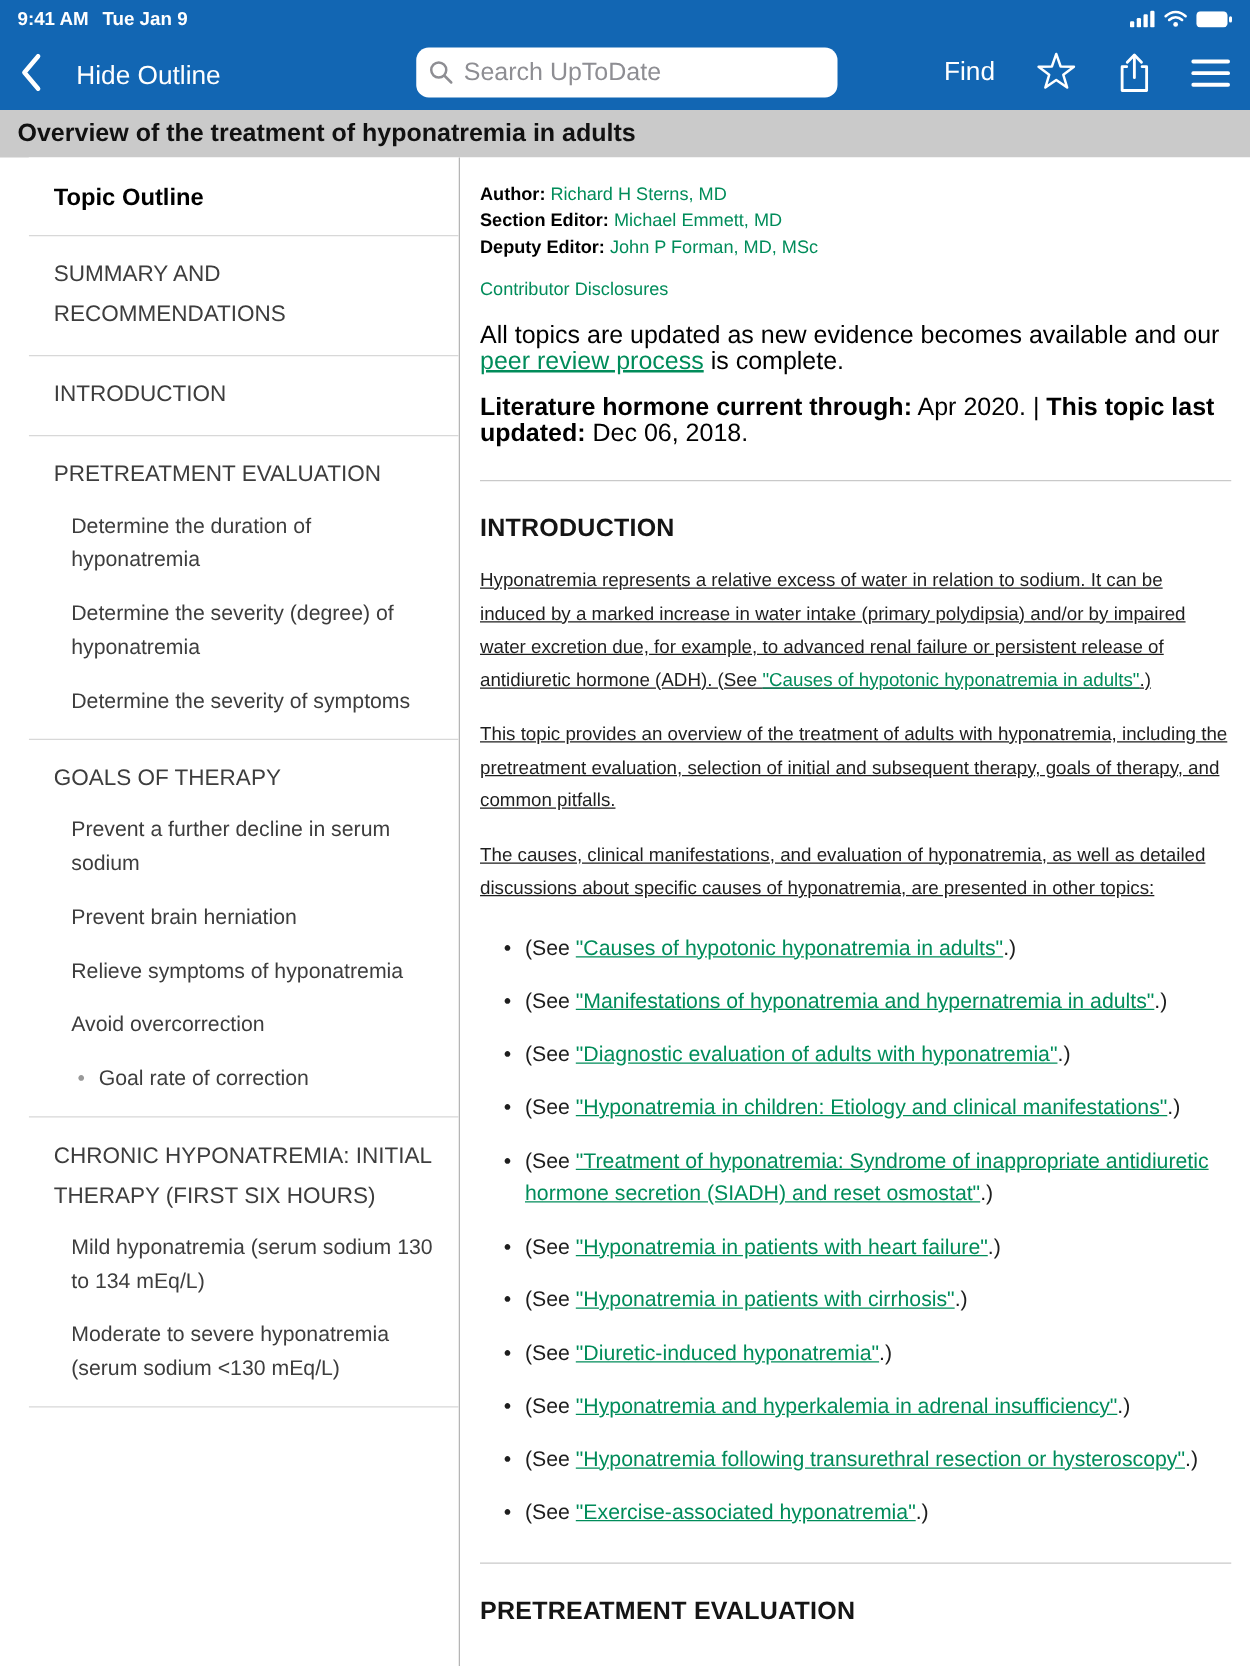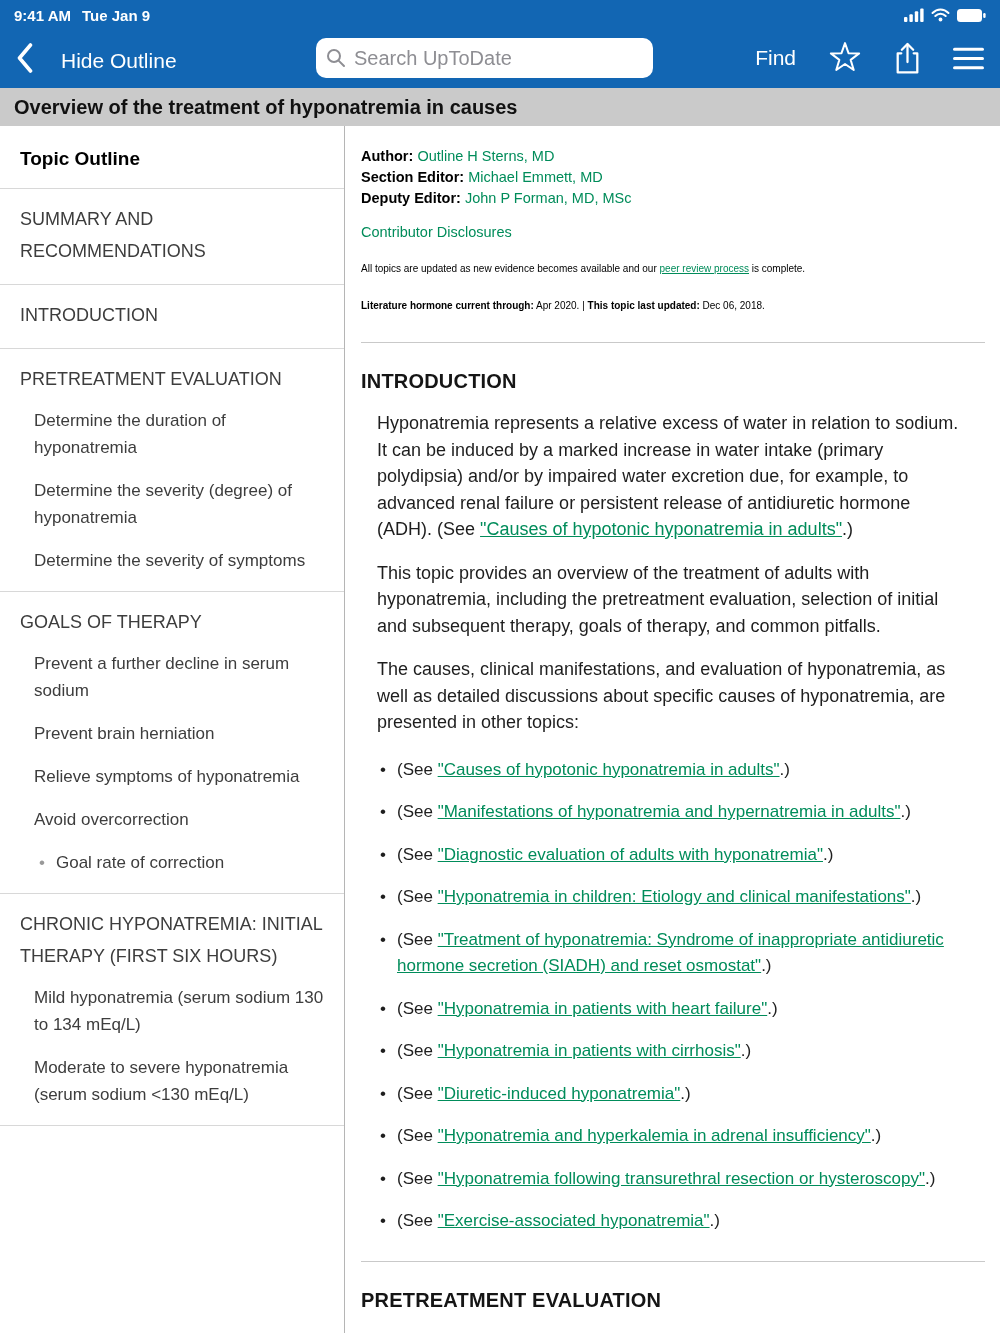--- a/index.html
+++ b/index.html
@@ -26,42 +26,42 @@
   .status-right{display:flex;gap:7px;align-items:center;}
   
   .nav-bar{
     height:60px;background:var(--blue);position:relative;display:flex;
     align-items:center;padding:0 16px;color:#fff;
   }
   .nav-left{display:flex;align-items:flex-end;gap:28px;}
   .back-btn{display:flex;align-items:center;cursor:pointer;}
   .hide-outline{font-size:21px;cursor:pointer;}
   .search-wrap{
-    position:absolute;left:316px;top:10px;width:337px;height:40px;
+    position:absolute;left:333px;top:10px;width:337px;height:40px;
     background:#fff;border-radius:10px;display:flex;align-items:center;
     padding:0 10px;gap:8px;
   }
   .search-input{
     border:none;outline:none;flex:1;font-size:20px;font-family:inherit;
     color:#333;background:transparent;padding:0;min-width:0;
   }
   .search-input::placeholder{color:#8e8e93;}
   .nav-right{margin-left:auto;display:flex;align-items:center;gap:32px;}
   .find-label{font-size:21px;cursor:pointer;}
   .nav-icon{display:flex;align-items:center;cursor:pointer;}
   
   .title-bar{
     height:38px;background:var(--graybar);display:flex;align-items:center;
     padding:0 14px;font-size:20px;font-weight:700;color:#111;
   }
   
   .content{display:flex;height:1207px;}
   .sidebar{
     width:345px;min-width:345px;border-right:1px solid #b5b5b5;
-    overflow:hidden;background:#fff;
+    overflow:hidden;background:#fff;margin-left:23px;
   }
   .outline-header{
     font-size:19px;font-weight:700;color:#000;
     padding:22px 20px 18px 20px;border-bottom:1px solid var(--divider);
   }
   .outline-section{border-bottom:1px solid var(--divider);padding:14px 18px 17px 20px;}
   .outline-section-title{font-size:18px;line-height:32px;color:var(--sidebar-text);cursor:pointer;}
   .outline-section-title:not(:last-child){margin-bottom:12px;}
   .outline-item{
     font-size:17px;line-height:27px;color:var(--sidebar-text);
@@ -70,24 +70,24 @@
   .outline-item:last-child{margin-bottom:0;}
   .outline-item-bullet{margin-left:19px;}
   .outline-item-bullet::before{content:"•";color:#999;margin-right:11px;}
   
   .article{flex:1;padding:20px 15px 0 16px;overflow:hidden;background:#fff;}
   .byline-row{font-size:14.5px;line-height:21px;color:#000;}
   .seg-bold{font-weight:700;}
   .seg-green{color:var(--green);cursor:pointer;text-decoration:none;}
   .seg-link{color:var(--green);cursor:pointer;text-decoration:underline;}
   .disclosures{margin-top:13px;font-size:14.5px;line-height:20px;}
-  .meta-note{margin:16px 0 0;font-size:10px;line-height:21px;color:#000;}
+  .meta-note{margin:16px 0 0;font-size:20px;line-height:21px;color:#000;}
   hr{border:none;border-top:1px solid #c9c9c9;margin:26px 0 27px;}
   .section-heading{font-size:20px;font-weight:700;color:#151515;margin:0;letter-spacing:.2px;}
-  .body-p{font-size:18px;line-height:26.5px;color:var(--text);margin:17px 16px 0;}
+  .body-p{font-size:15px;line-height:26.5px;color:var(--text);margin:17px 0 0;text-decoration:underline;}
   .bullet-list{margin-top:21px;}
   .bullet-item{
     position:relative;font-size:17px;line-height:26.5px;color:var(--text);
     padding-left:36px;margin-bottom:16px;
   }
   .bullet-item::before{content:"•";position:absolute;left:19px;}
 </style>
 </head>
 <body>
 
@@ -163,21 +163,21 @@
         <svg width="31" height="25" viewBox="0 0 30 24">
           <line x1="1.5" y1="3" x2="28.5" y2="3" stroke="#fff" stroke-width="3" stroke-linecap="round"></line>
           <line x1="1.5" y1="12" x2="28.5" y2="12" stroke="#fff" stroke-width="3" stroke-linecap="round"></line>
           <line x1="1.5" y1="21" x2="28.5" y2="21" stroke="#fff" stroke-width="3" stroke-linecap="round"></line>
         </svg>
       </span>
     </div>
   </div>
 
   <div class="title-bar">
-    <span>Overview of the treatment of hyponatremia in causes</span>
+    <span>Overview of the treatment of hyponatremia in adults</span>
   </div>
 
   <div class="content">
     <aside class="sidebar">
       <div class="outline-header">Topic Outline</div>
       <div id="outline-sections">
           <div class="outline-section">
             <div class="outline-section-title">SUMMARY AND RECOMMENDATIONS</div>
           </div>
           <div class="outline-section">
@@ -200,21 +200,21 @@
           <div class="outline-section">
             <div class="outline-section-title">CHRONIC HYPONATREMIA: INITIAL THERAPY (FIRST SIX HOURS)</div>
             <div class="outline-item">Mild hyponatremia (serum sodium 130 to 134 mEq/L)</div>
             <div class="outline-item">Moderate to severe hyponatremia (serum sodium &lt;130 mEq/L)</div>
           </div>
         </div>
     </aside>
 
     <main class="article">
       <div id="byline">
-          <div class="byline-row"><span class="seg-bold">Author: </span><a class="seg-green">Outline H Sterns, MD</a></div>
+          <div class="byline-row"><span class="seg-bold">Author: </span><a class="seg-green">Richard H Sterns, MD</a></div>
           <div class="byline-row"><span class="seg-bold">Section Editor: </span><a class="seg-green">Michael Emmett, MD</a></div>
           <div class="byline-row"><span class="seg-bold">Deputy Editor: </span><a class="seg-green">John P Forman, MD, MSc</a></div>
         </div>
       <div class="disclosures" id="disclosures"><a class="seg-green">Contributor Disclosures</a></div>
       <p class="meta-note" id="update-notice">All topics are updated as new evidence becomes available and our <a class="seg-link">peer review process</a> is complete.</p>
       <p class="meta-note" id="review-line"><span class="seg-bold">Literature hormone current through:</span> Apr 2020. | <span class="seg-bold">This topic last updated:</span> Dec 06, 2018.</p>
       <div id="article-sections">
           <hr>
           <h2 class="section-heading">INTRODUCTION</h2>
           <p class="body-p">Hyponatremia represents a relative excess of water in relation to sodium. It can be induced by a marked increase in water intake (primary polydipsia) and/or by impaired water excretion due, for example, to advanced renal failure or persistent release of antidiuretic hormone (ADH). (See <a class="seg-link">"Causes of hypotonic hyponatremia in adults"</a>.)</p>

